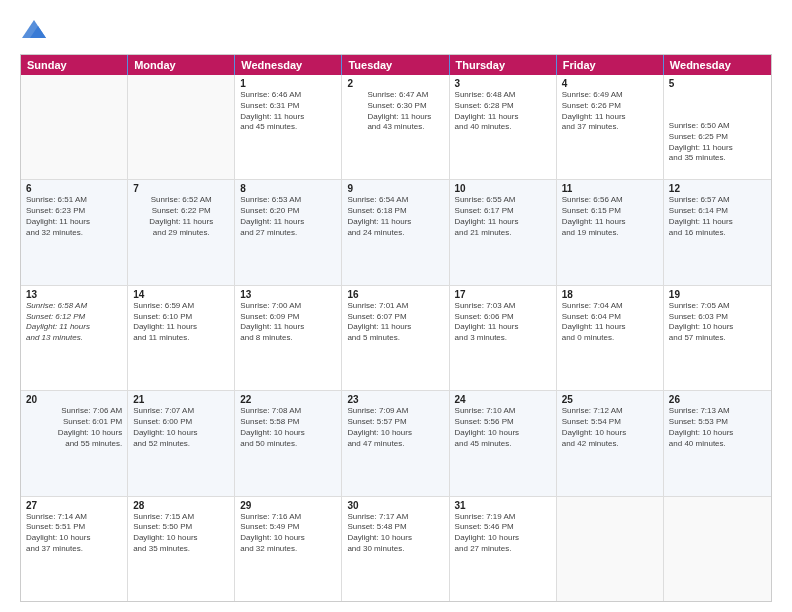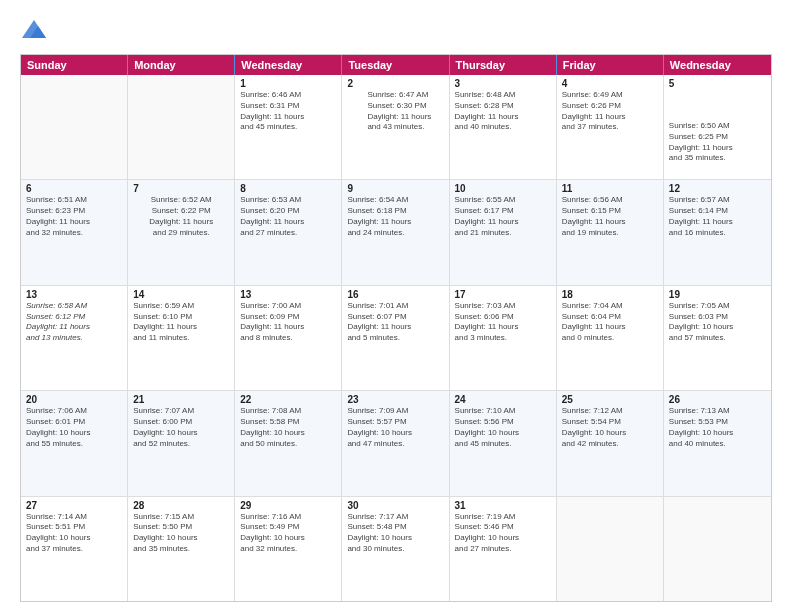--- a/index.html
+++ b/index.html
@@ -284,21 +284,21 @@
             <div class="day-num">19</div>
             <div class="day-info" style="white-space: pre-line;">Sunrise: 7:05 AM
 Sunset: 6:03 PM
 Daylight: 10 hours
 and 57 minutes.</div>
           </div>
         </div>
         <div class="cal-row alt-bg">
           <div class="cal-cell">
             <div class="day-num">20</div>
-            <div class="day-info" style="white-space: pre-line;">Sunrise: 7:06 AM
+            <div class="day-info" style="white-space: pre-line; text-align: right;">Sunrise: 7:06 AM
 Sunset: 6:01 PM
 Daylight: 10 hours
 and 55 minutes.</div>
           </div>
           <div class="cal-cell">
             <div class="day-num">21</div>
             <div class="day-info" style="white-space: pre-line;">Sunrise: 7:07 AM
 Sunset: 6:00 PM
 Daylight: 10 hours
 and 52 minutes.</div>

